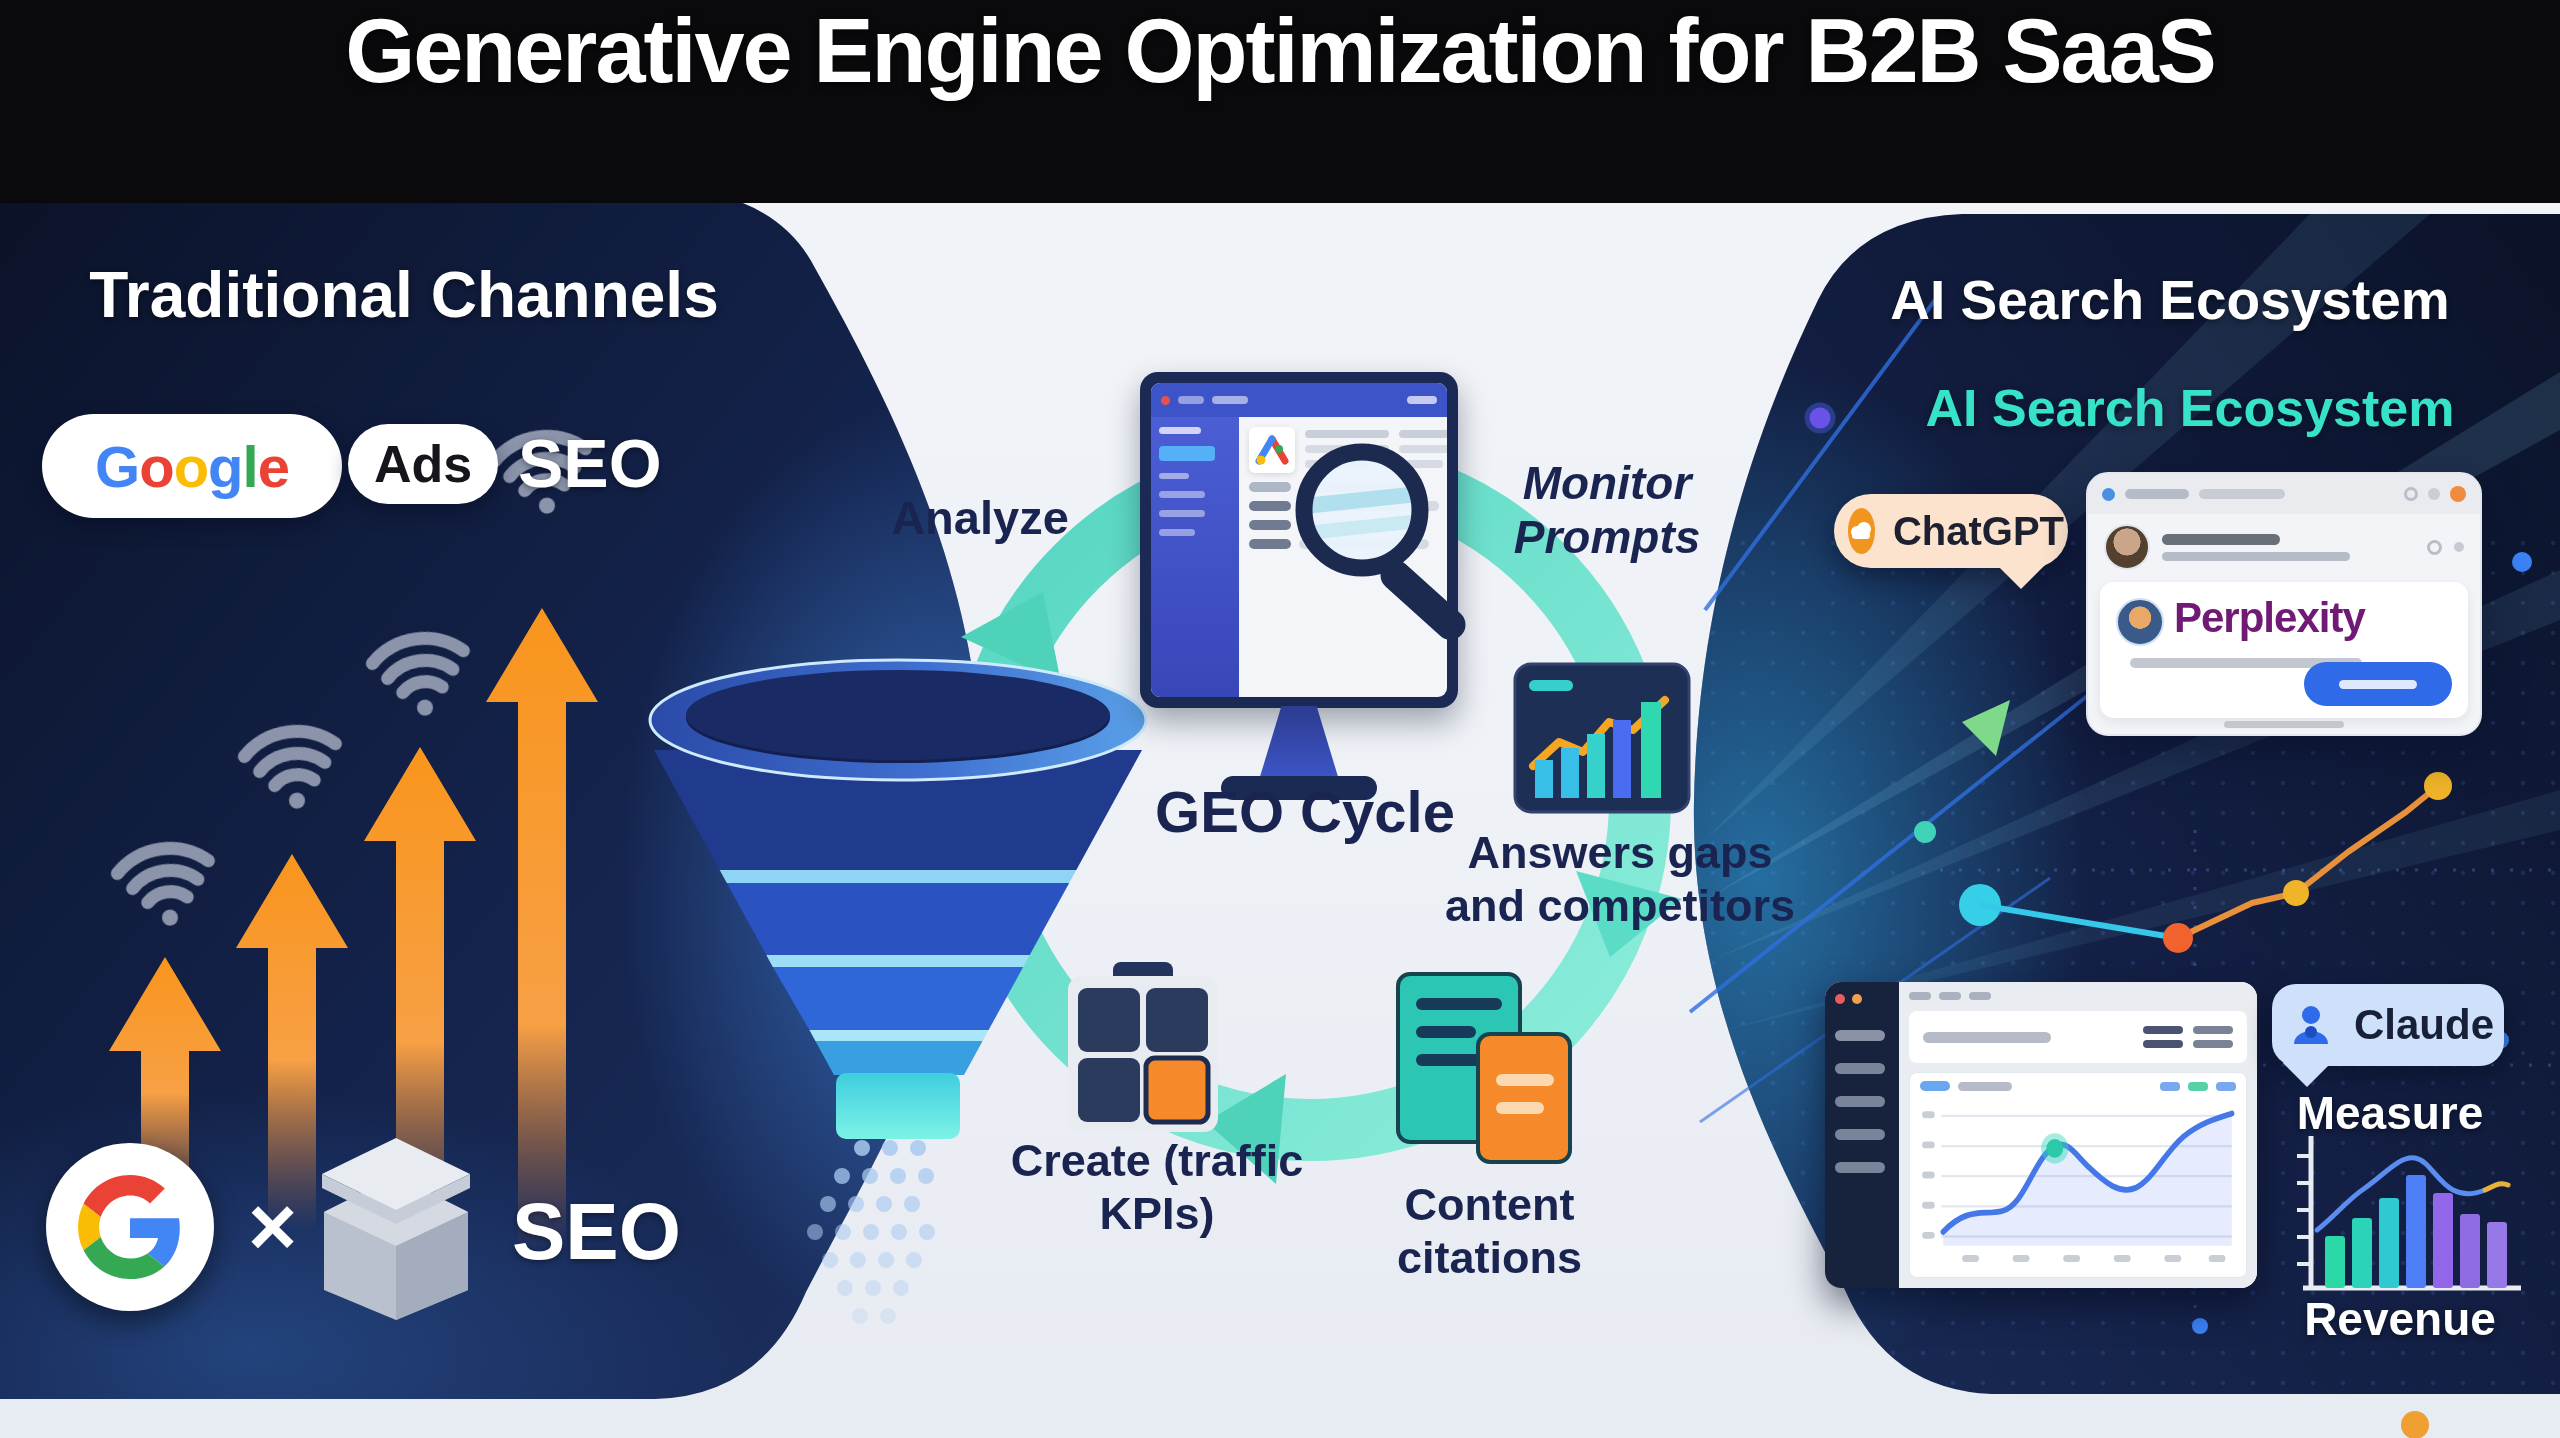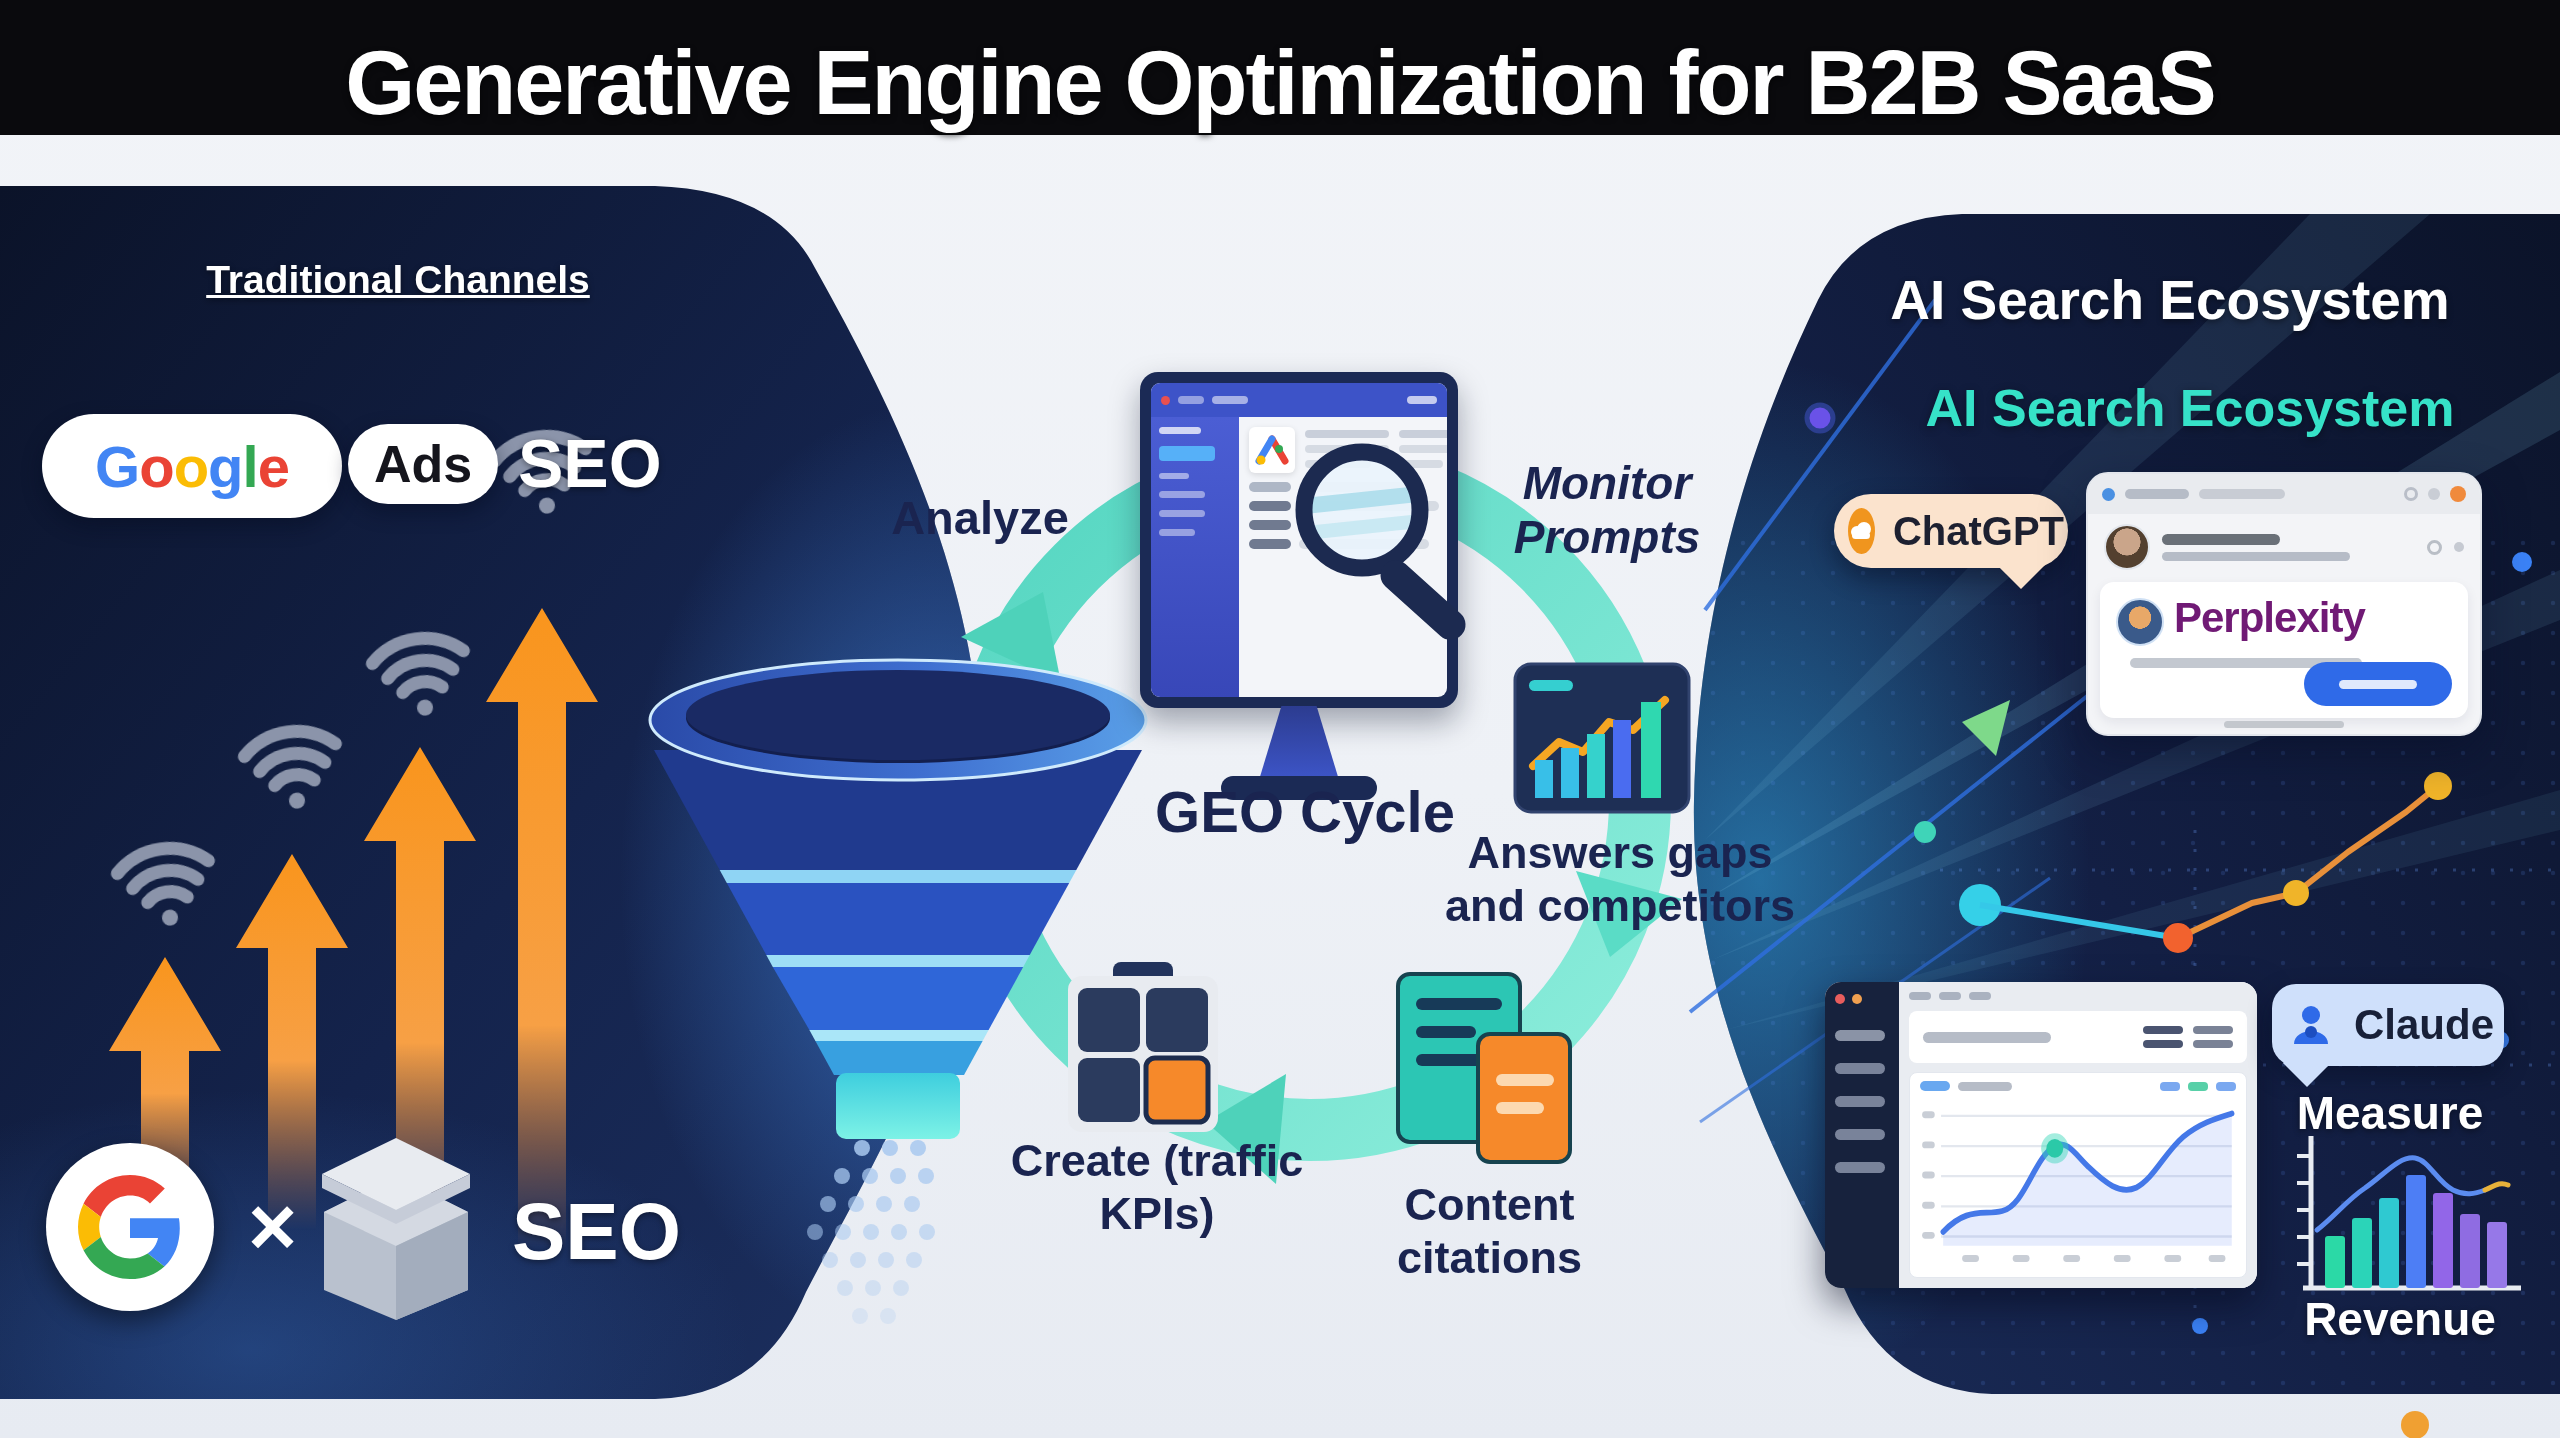--- a/index.html
+++ b/index.html
@@ -1,20 +1,20 @@
 <!DOCTYPE html>
 <html><head>
 <meta charset="utf-8">
 <style>
   html,body{margin:0;padding:0;background:#d9dde4;font-family:"Liberation Sans",sans-serif;}
   .stage{position:relative;width:2560px;height:1438px;overflow:hidden;
          background:linear-gradient(180deg,#f2f4f8 0%,#eef1f6 55%,#e7ebf2 100%);}
   .abs{position:absolute;}
   .z1{z-index:1}.z2{z-index:2}.z3{z-index:3}.z4{z-index:4}.z5{z-index:5}
-  .banner{left:0;top:0;width:2560px;height:135px;background:#0a0a0d;display:flex;align-items:flex-end;justify-content:center;z-index:6;}
+  .banner{left:0;top:0;width:2560px;height:203px;background:#0a0a0d;display:flex;align-items:flex-start;justify-content:center;z-index:6;}
   .banner-title{color:#ffffff;font-size:90px;font-weight:800;letter-spacing:-2px;white-space:nowrap;
                 text-shadow:0 3px 6px rgba(0,0,0,.6);}
   .panel-heading{color:#ffffff;font-weight:700;text-align:center;text-shadow:0 2px 6px rgba(0,0,0,.45);}
   .navy-label{color:#1a2450;font-weight:700;text-align:center;line-height:1.18;}
   .pill{background:#ffffff;border-radius:999px;display:flex;align-items:center;justify-content:center;
         box-shadow:0 8px 20px rgba(5,10,30,.45);}
   .white-big{color:#ffffff;font-weight:800;}
   .bubble{display:flex;align-items:center;gap:18px;border-radius:40px;box-shadow:0 10px 24px rgba(5,10,30,.45);}
   .bubble-tail{position:absolute;width:34px;height:34px;transform:rotate(45deg);}
   .win{background:#f3f4f7;border-radius:22px;box-shadow:0 16px 40px rgba(8,14,40,.5);border:2px solid #e3e6ec;}
@@ -109,21 +109,21 @@
     <circle cx="2522" cy="562" r="10" fill="#3b82f6"></circle>
     <circle cx="2500" cy="1040" r="9" fill="#3b82f6"></circle>
     <circle cx="2415" cy="1425" r="14" fill="#f0a032"></circle>
     <circle cx="2200" cy="1326" r="8" fill="#3b82f6"></circle>
   </svg>
 
   <div class="abs banner">
     <div class="banner-title">Generative Engine Optimization for B2B SaaS</div>
   </div>
 
-  <div class="abs z4 panel-heading" style="left:78px;top:258px;width:640px;font-size:39px;text-decoration:underline;">Traditional Channels</div>
+  <div class="abs z4 panel-heading" style="left:84px;top:258px;width:640px;font-size:64px;">Traditional Channels</div>
 
   <div class="abs z4 pill" style="left:42px;top:414px;width:300px;height:104px;">
     <div style="font-size:58px;font-weight:700;letter-spacing:-1px;"><span style="color: rgb(66, 133, 244);">G</span><span style="color: rgb(234, 67, 53);">o</span><span style="color: rgb(251, 188, 5);">o</span><span style="color: rgb(66, 133, 244);">g</span><span style="color: rgb(52, 168, 83);">l</span><span style="color: rgb(234, 67, 53);">e</span></div>
   </div>
   <div class="abs z4 pill" style="left:348px;top:424px;width:150px;height:80px;">
     <div style="font-size:52px;font-weight:800;color:#15151c;">Ads</div>
   </div>
   <div class="abs z4 white-big" style="left:518px;top:424px;font-size:68px;text-shadow:0 2px 6px rgba(0,0,0,.4);">SEO</div>
 
   <svg class="abs z2" width="560" height="860" viewBox="0 0 560 860" style="left:80px;top:400px;">

